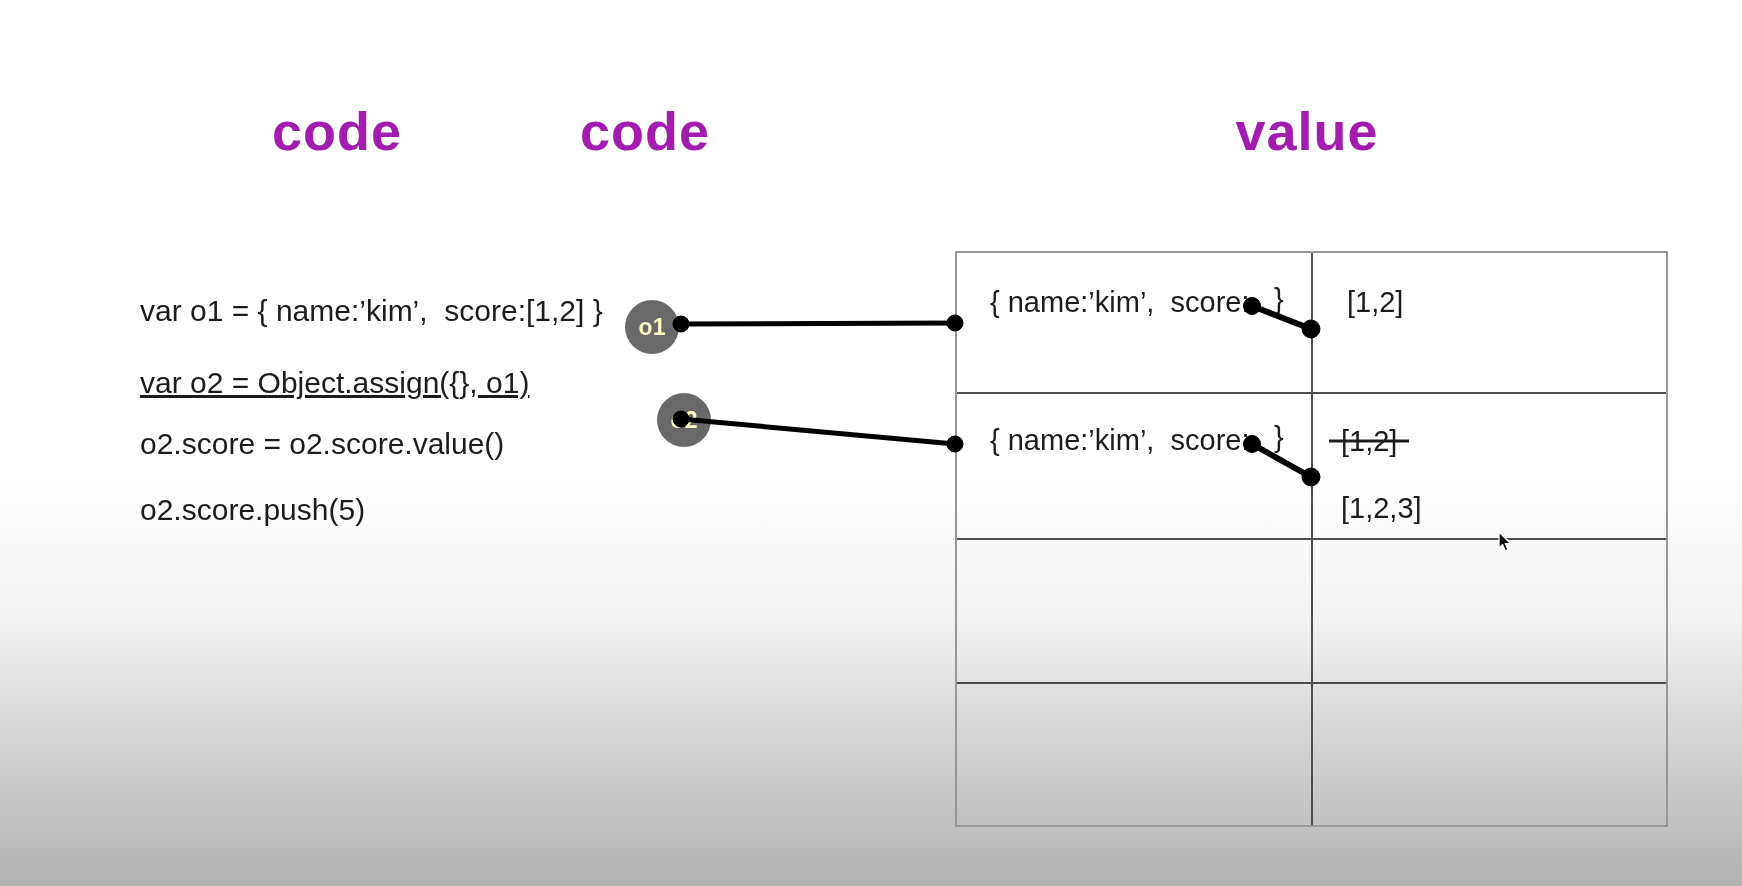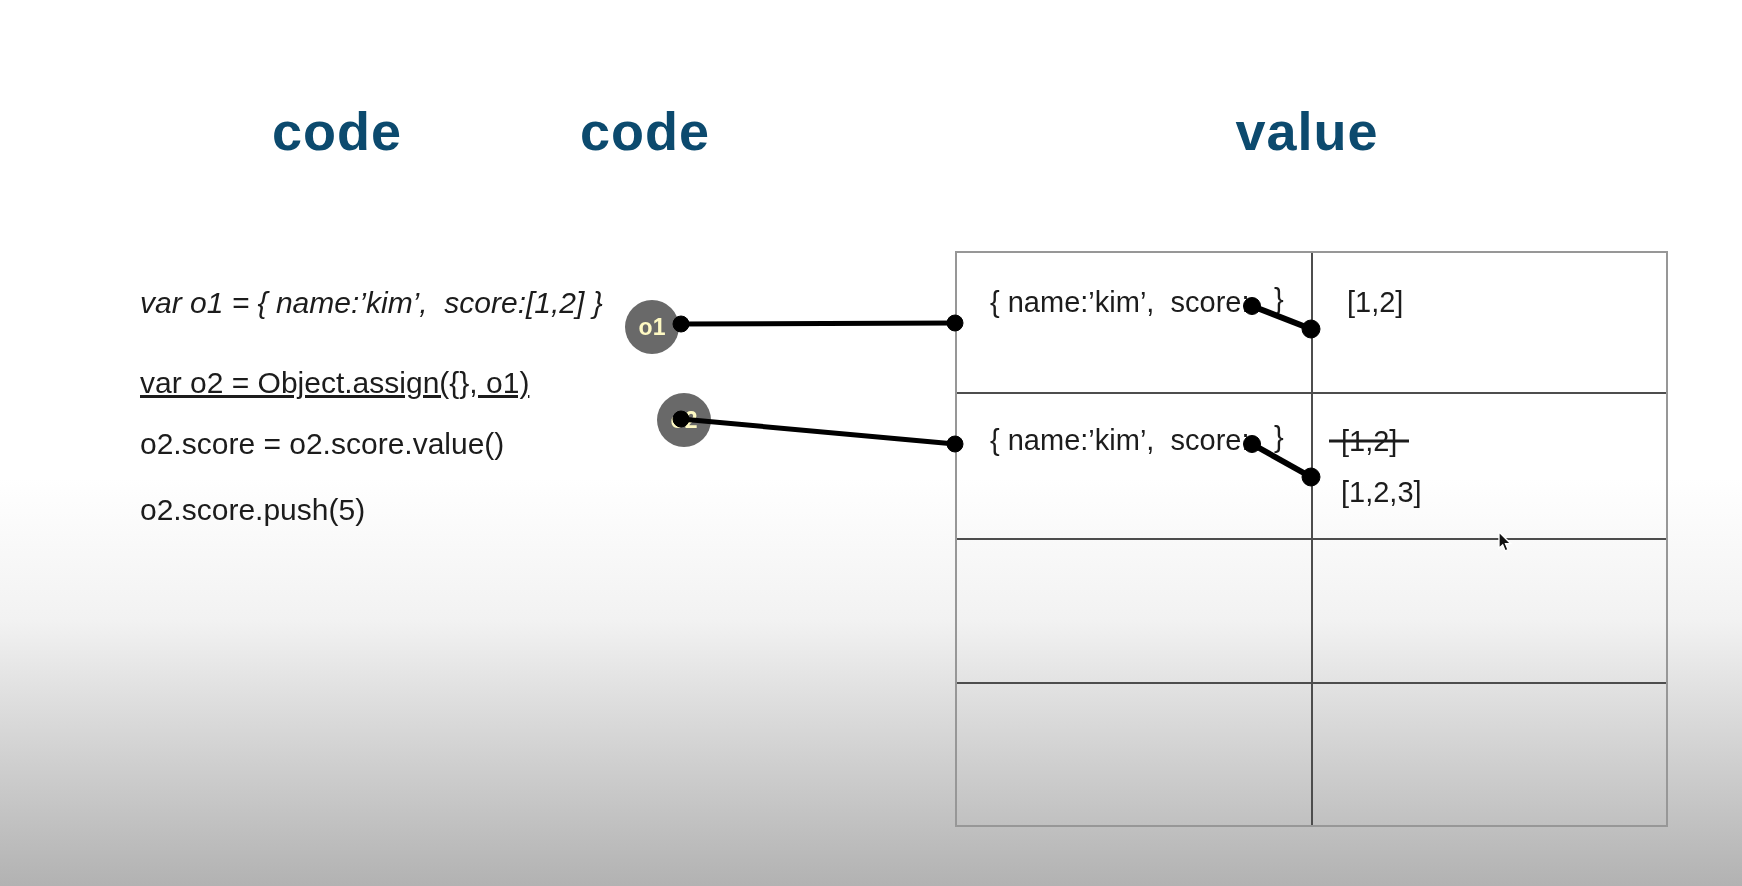--- a/index.html
+++ b/index.html
@@ -3,30 +3,30 @@
 <meta charset="utf-8">
 <style>
   html,body{margin:0;padding:0;}
   body{
     width:1742px;height:886px;position:relative;overflow:hidden;
     font-family:"Liberation Sans", sans-serif;
     background:linear-gradient(180deg,#ffffff 0%,#ffffff 54%,#f2f2f2 70%,#dadada 81%,#b2b2b2 100%);
   }
   .hdr{
     position:absolute;top:104px;width:300px;text-align:center;
-    font-size:54px;font-weight:bold;color:#0c4a6e;line-height:1;letter-spacing:1px;
+    font-size:54px;font-weight:bold;color:#a21caf;line-height:1;letter-spacing:1px;
   }
   #hdr-code{left:187px;}
   #hdr-name{left:495px;}
   #hdr-value{left:1157px;}
   .codeline{
     position:absolute;left:140px;font-size:30px;color:#1c1c1c;
     line-height:1;white-space:pre;
   }
-  #cl0{top:288px;font-style:italic;} #cl1{top:368px;text-decoration:underline;} #cl2{top:429px;} #cl3{top:495px;}
+  #cl0{top:296px;} #cl1{top:368px;text-decoration:underline;} #cl2{top:429px;} #cl3{top:495px;}
   .varcircle{
     position:absolute;width:54px;height:54px;border-radius:50%;
     background:#696969;display:flex;align-items:center;justify-content:center;
     color:#fef9c3;font-weight:bold;font-size:23px;line-height:1;
   }
   #circle-o1{left:625px;top:300px;}
   #circle-o2{left:657px;top:393px;}
   #memory-table{
     position:absolute;left:955px;top:251px;width:713px;height:576px;
     border:2px solid #979797;box-sizing:border-box;background:transparent;
@@ -35,21 +35,21 @@
   .hline{position:absolute;left:0;right:0;height:2px;background:#4d4d4d;}
   .celltxt{
     position:absolute;font-size:29px;color:#1c1c1c;line-height:1;white-space:pre;
   }
   #r1-obj{left:990px;top:288px;}
   #r1-brace{left:1274px;top:285px;}
   #r1-val{left:1347px;top:288px;}
   #r2-obj{left:990px;top:426px;}
   #r2-brace{left:1274px;top:423px;}
   #r2-old{left:1341px;top:427px;}
-  #r2-new{left:1341px;top:478px;}
+  #r2-new{left:1341px;top:494px;}
   #overlay{position:absolute;left:0;top:0;pointer-events:none;}
   #cursor{position:absolute;left:1498px;top:531px;pointer-events:none;}
 </style>
 </head>
 <body>
 
 <div class="hdr" id="hdr-code">code</div>
 <div class="hdr" id="hdr-name">code</div>
 <div class="hdr" id="hdr-value">value</div>
 

